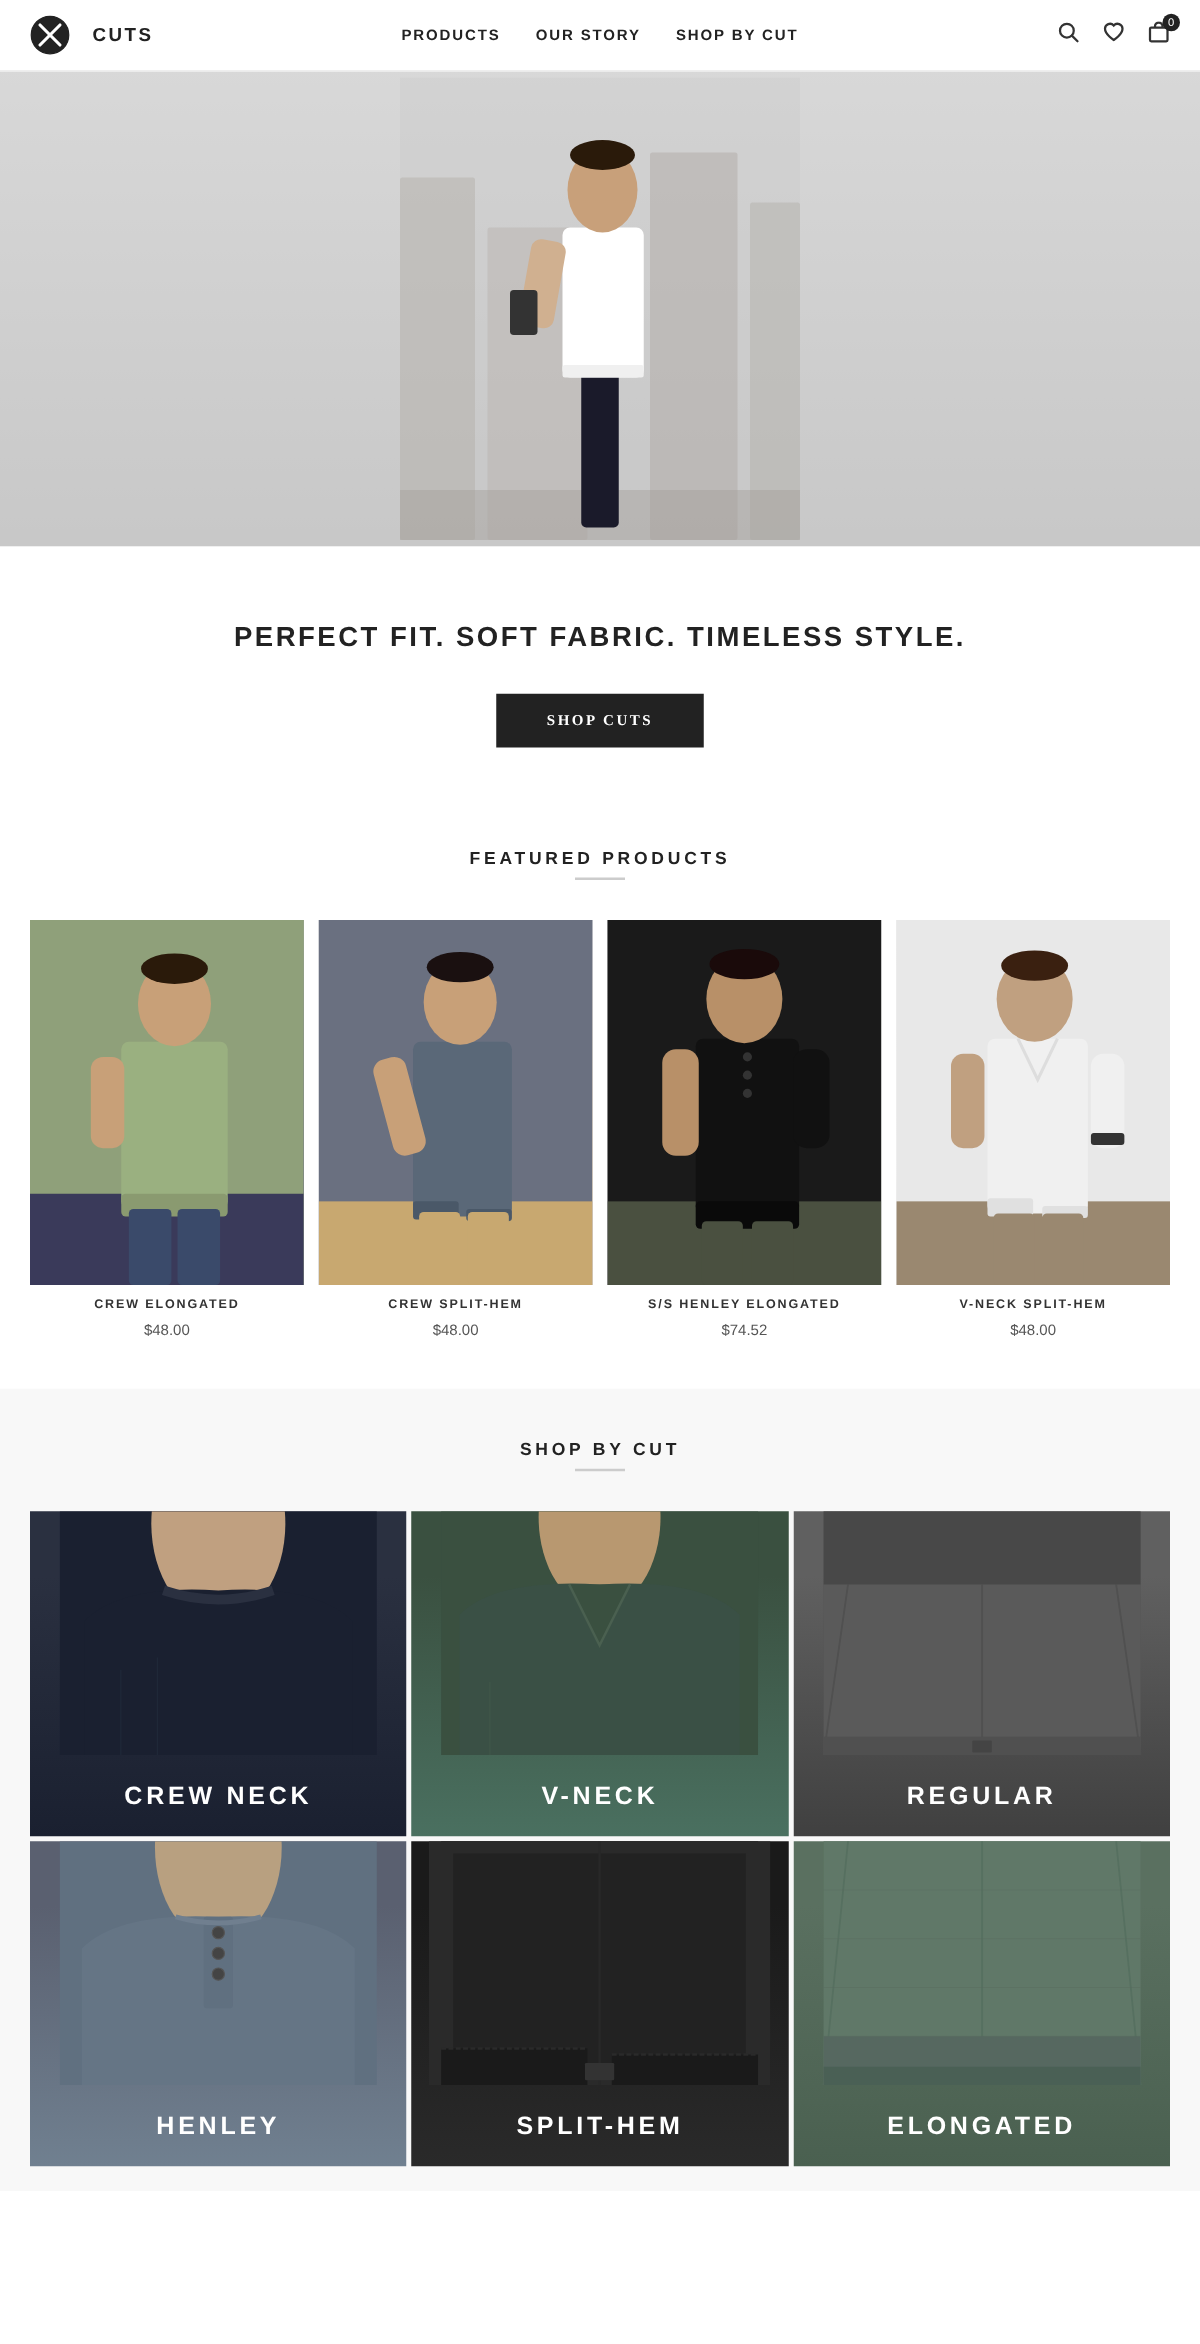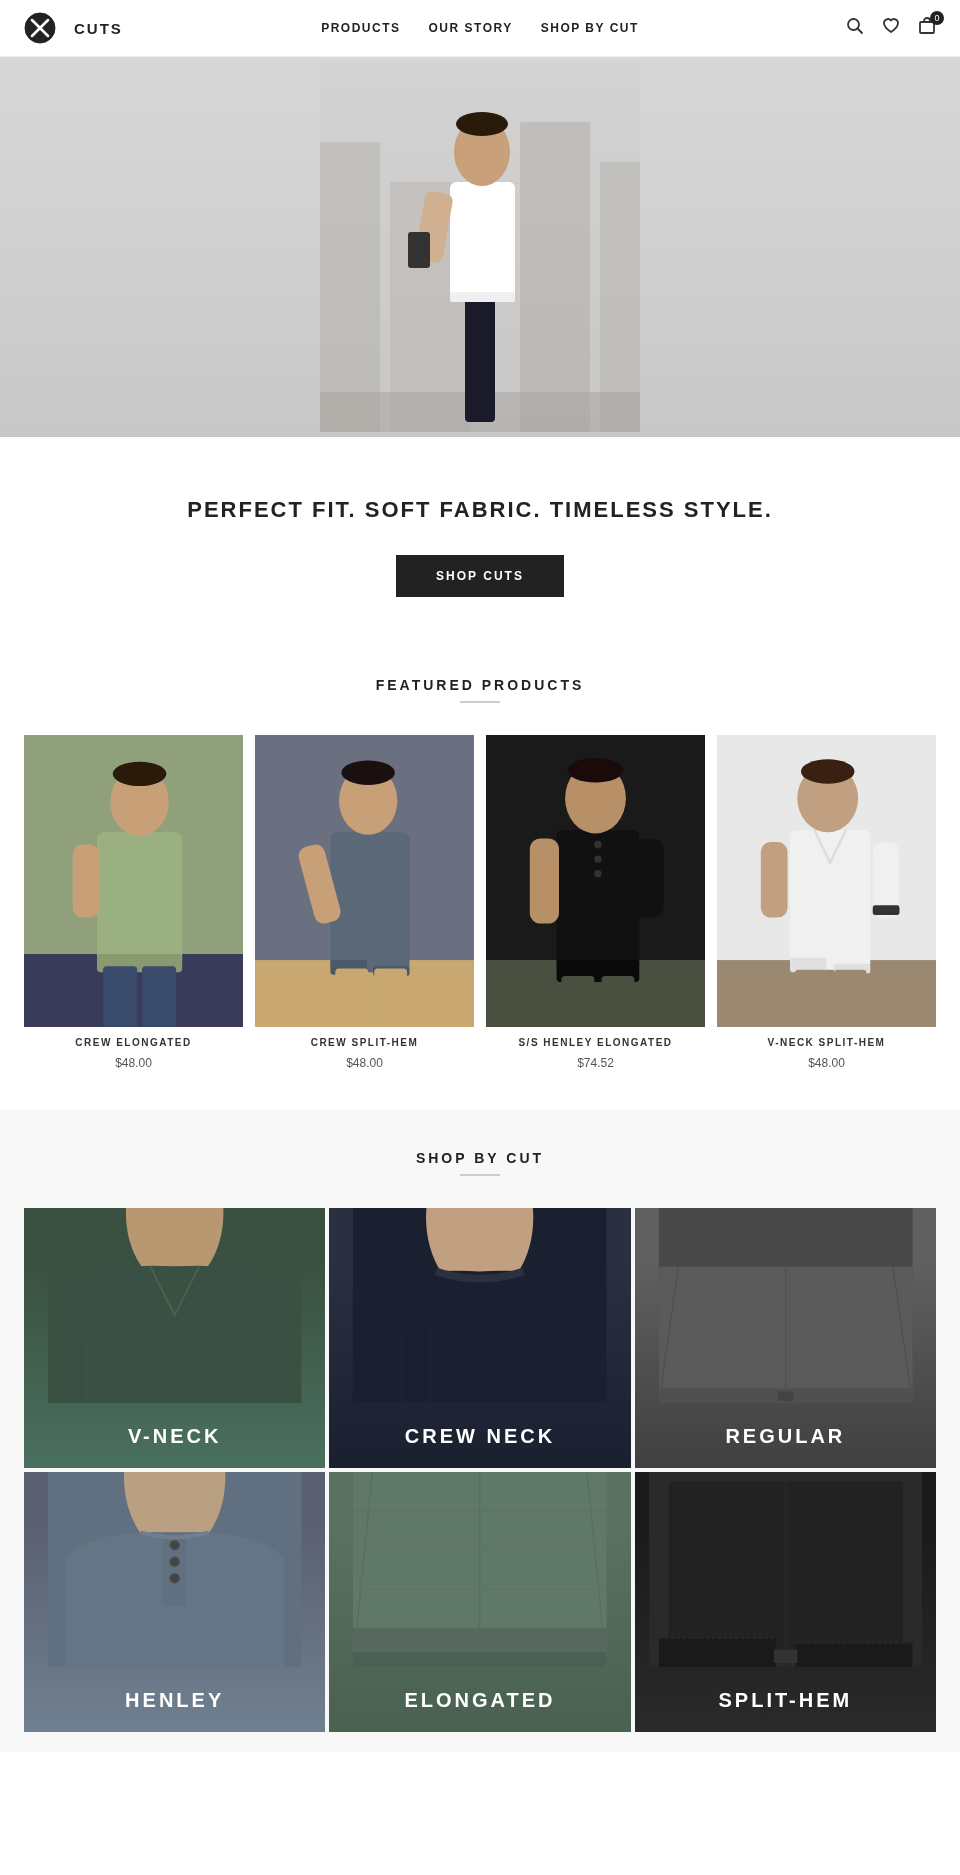--- a/index.html
+++ b/index.html
@@ -115,20 +115,21 @@
       background: #222;
       color: #fff;
       padding: 14px 40px;
       font-size: 12px;
       font-weight: 700;
       letter-spacing: 2px;
       text-transform: uppercase;
       cursor: pointer;
       border: none;
       text-decoration: none;
+      font-family: Liberation Serif, serif;
     }
 
     
     .featured-section {
       padding: 40px 24px;
     }
     .section-title {
       text-align: center;
       font-size: 14px;
       font-weight: 700;
@@ -422,55 +423,55 @@
 
   </div>
 </section>
 
 <section class="shop-by-cut-section">
   <h2 class="section-title">SHOP BY CUT</h2>
   <div class="section-divider"></div>
 
   <div class="cut-grid">
 
+    <div class="cut-item cut-crew-neck">
+      <div class="cut-neck-visual">
+        <svg width="100%" height="100%" viewBox="0 0 260 200">
+          <rect width="260" height="200" fill="#1a2030"></rect>
+
+          <ellipse cx="130" cy="10" rx="55" ry="80" fill="#c0a080"></ellipse>
+
+          <path d="M20 200 L20 90 Q50 60 130 65 Q210 60 240 90 L240 200 Z" fill="#1a2030"></path>
+
+          <path d="M85 65 Q130 80 175 65" fill="none" stroke="#2a3040" stroke-width="8"></path>
+
+          <line x1="50" y1="130" x2="50" y2="200" stroke="#253040" stroke-width="1" opacity="0.5"></line>
+          <line x1="80" y1="120" x2="80" y2="200" stroke="#253040" stroke-width="1" opacity="0.5"></line>
+        </svg>
+      </div>
+      <span class="cut-label">CREW NECK</span>
+    </div>
+
     <div class="cut-item cut-v-neck">
       <div class="cut-neck-visual">
         <svg width="100%" height="100%" viewBox="0 0 260 200">
           <rect width="260" height="200" fill="#3a5040"></rect>
 
           <ellipse cx="130" cy="5" rx="50" ry="75" fill="#b89870"></ellipse>
 
           <path d="M15 200 L15 85 Q45 55 130 60 Q215 55 245 85 L245 200 Z" fill="#3a5045"></path>
 
           <path d="M105 60 L130 110 L155 60" fill="#3a5040" stroke="#4a6050" stroke-width="2"></path>
 
           <line x1="40" y1="140" x2="40" y2="200" stroke="#4a6050" stroke-width="1" opacity="0.4"></line>
         </svg>
       </div>
       <span class="cut-label">V-NECK</span>
     </div>
 
-    <div class="cut-item cut-crew-neck">
-      <div class="cut-neck-visual">
-        <svg width="100%" height="100%" viewBox="0 0 260 200">
-          <rect width="260" height="200" fill="#1a2030"></rect>
-
-          <ellipse cx="130" cy="10" rx="55" ry="80" fill="#c0a080"></ellipse>
-
-          <path d="M20 200 L20 90 Q50 60 130 65 Q210 60 240 90 L240 200 Z" fill="#1a2030"></path>
-
-          <path d="M85 65 Q130 80 175 65" fill="none" stroke="#2a3040" stroke-width="8"></path>
-
-          <line x1="50" y1="130" x2="50" y2="200" stroke="#253040" stroke-width="1" opacity="0.5"></line>
-          <line x1="80" y1="120" x2="80" y2="200" stroke="#253040" stroke-width="1" opacity="0.5"></line>
-        </svg>
-      </div>
-      <span class="cut-label">CREW NECK</span>
-    </div>
-
     <div class="cut-item cut-regular">
       <div class="cut-neck-visual">
         <svg width="100%" height="100%" viewBox="0 0 260 200">
           <rect width="260" height="200" fill="#555555"></rect>
 
           <rect x="0" y="60" width="260" height="140" fill="#5a5a5a"></rect>
 
           <line x1="130" y1="60" x2="130" y2="200" stroke="#505050" stroke-width="1.5"></line>
 
           <line x1="20" y1="60" x2="0" y2="200" stroke="#505050" stroke-width="1.5"></line>
@@ -501,20 +502,43 @@
           <circle cx="130" cy="75" r="5" fill="#444" stroke="#555" stroke-width="1"></circle>
           <circle cx="130" cy="92" r="5" fill="#444" stroke="#555" stroke-width="1"></circle>
           <circle cx="130" cy="109" r="5" fill="#444" stroke="#555" stroke-width="1"></circle>
 
           <path d="M95 62 Q130 72 165 62" fill="none" stroke="#707f8f" stroke-width="4"></path>
         </svg>
       </div>
       <span class="cut-label">HENLEY</span>
     </div>
 
+    <div class="cut-item cut-split-hem">
+      <div class="cut-neck-visual">
+        <svg width="100%" height="100%" viewBox="0 0 260 200">
+          <rect width="260" height="200" fill="#1a1a1a"></rect>
+
+          <rect x="0" y="0" width="260" height="200" fill="#222222"></rect>
+
+          <rect x="0" y="0" width="260" height="200" fill="none" stroke="#2a2a2a" stroke-width="20"></rect>
+
+          <rect x="0" y="170" width="120" height="30" fill="#1a1a1a"></rect>
+          <rect x="140" y="175" width="120" height="25" fill="#1a1a1a"></rect>
+
+          <line x1="130" y1="0" x2="130" y2="200" stroke="#282828" stroke-width="2"></line>
+
+          <path d="M0 170 L120 170" stroke="#2a2a2a" stroke-width="2" stroke-dasharray="4,2"></path>
+          <path d="M140 175 L260 175" stroke="#2a2a2a" stroke-width="2" stroke-dasharray="4,2"></path>
+
+          <rect x="118" y="182" width="24" height="14" fill="#333" rx="1"></rect>
+        </svg>
+      </div>
+      <span class="cut-label">SPLIT-HEM</span>
+    </div>
+
     <div class="cut-item cut-elongated">
       <div class="cut-neck-visual">
         <svg width="100%" height="100%" viewBox="0 0 260 200">
           <rect width="260" height="200" fill="#5a7060"></rect>
 
           <rect x="0" y="0" width="260" height="200" fill="#607868"></rect>
 
           <line x1="130" y1="0" x2="130" y2="200" stroke="#567060" stroke-width="1.5"></line>
           <line x1="20" y1="0" x2="0" y2="200" stroke="#567060" stroke-width="1.5"></line>
           <line x1="240" y1="0" x2="260" y2="200" stroke="#567060" stroke-width="1.5"></line>
@@ -524,39 +548,16 @@
 
           <line x1="0" y1="40" x2="260" y2="40" stroke="#586a5e" stroke-width="1" opacity="0.4"></line>
           <line x1="0" y1="80" x2="260" y2="80" stroke="#586a5e" stroke-width="1" opacity="0.4"></line>
           <line x1="0" y1="120" x2="260" y2="120" stroke="#586a5e" stroke-width="1" opacity="0.4"></line>
           <line x1="0" y1="160" x2="260" y2="160" stroke="#586a5e" stroke-width="1" opacity="0.4"></line>
         </svg>
       </div>
       <span class="cut-label">ELONGATED</span>
     </div>
 
-    <div class="cut-item cut-split-hem">
-      <div class="cut-neck-visual">
-        <svg width="100%" height="100%" viewBox="0 0 260 200">
-          <rect width="260" height="200" fill="#1a1a1a"></rect>
-
-          <rect x="0" y="0" width="260" height="200" fill="#222222"></rect>
-
-          <rect x="0" y="0" width="260" height="200" fill="none" stroke="#2a2a2a" stroke-width="20"></rect>
-
-          <rect x="0" y="170" width="120" height="30" fill="#1a1a1a"></rect>
-          <rect x="140" y="175" width="120" height="25" fill="#1a1a1a"></rect>
-
-          <line x1="130" y1="0" x2="130" y2="200" stroke="#282828" stroke-width="2"></line>
-
-          <path d="M0 170 L120 170" stroke="#2a2a2a" stroke-width="2" stroke-dasharray="4,2"></path>
-          <path d="M140 175 L260 175" stroke="#2a2a2a" stroke-width="2" stroke-dasharray="4,2"></path>
-
-          <rect x="118" y="182" width="24" height="14" fill="#333" rx="1"></rect>
-        </svg>
-      </div>
-      <span class="cut-label">SPLIT-HEM</span>
-    </div>
-
   </div>
 </section>
 
 <footer></footer>
 
 </body></html>

